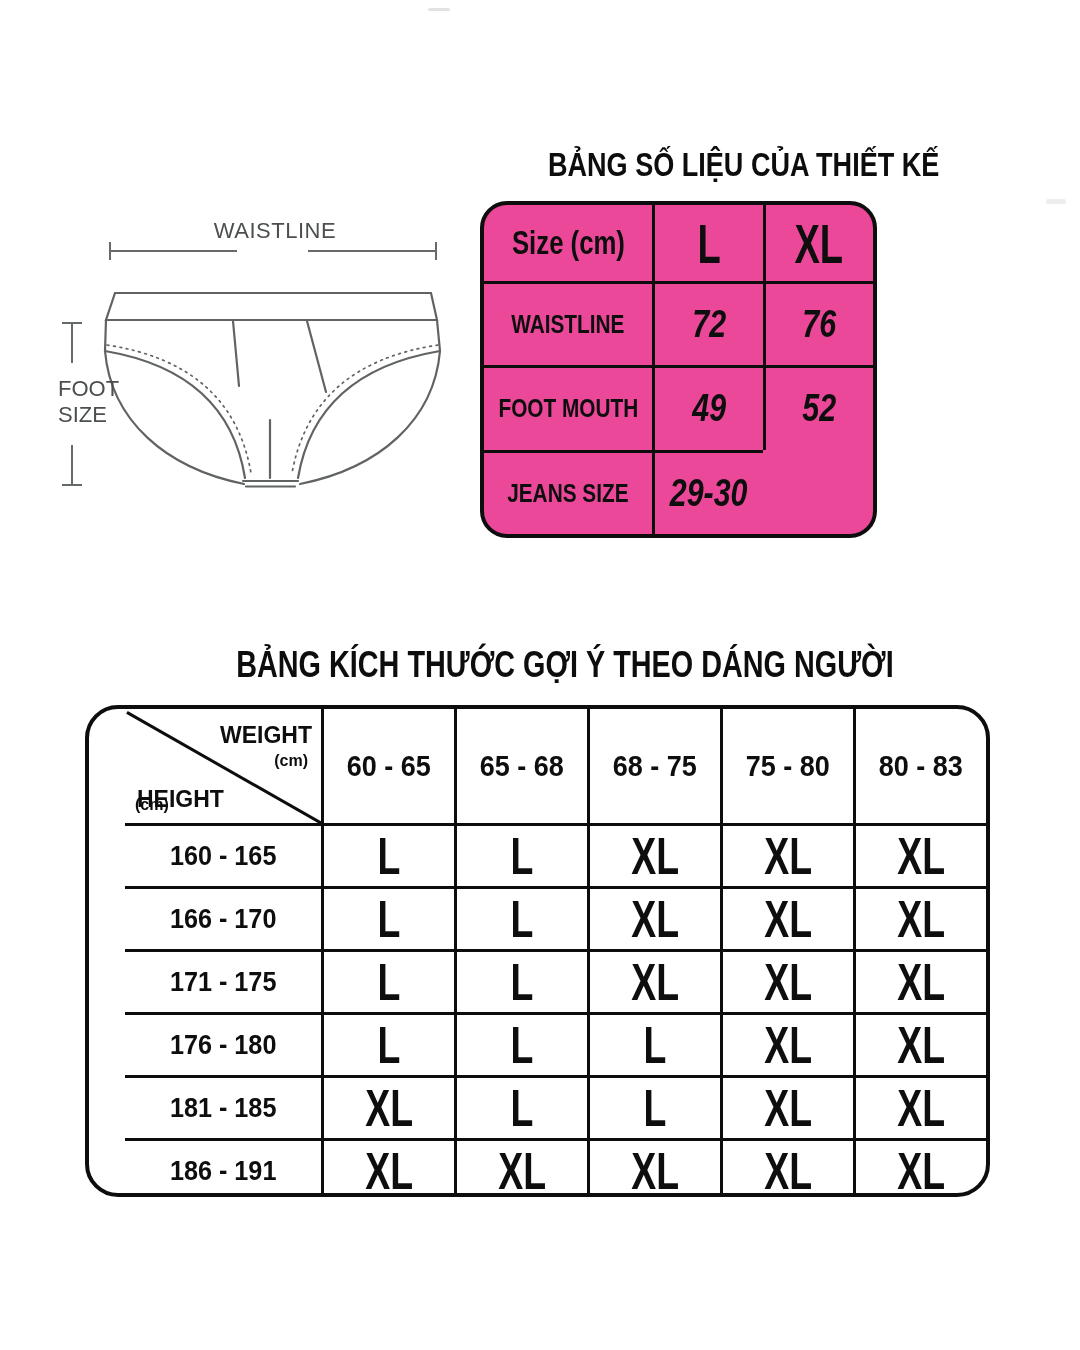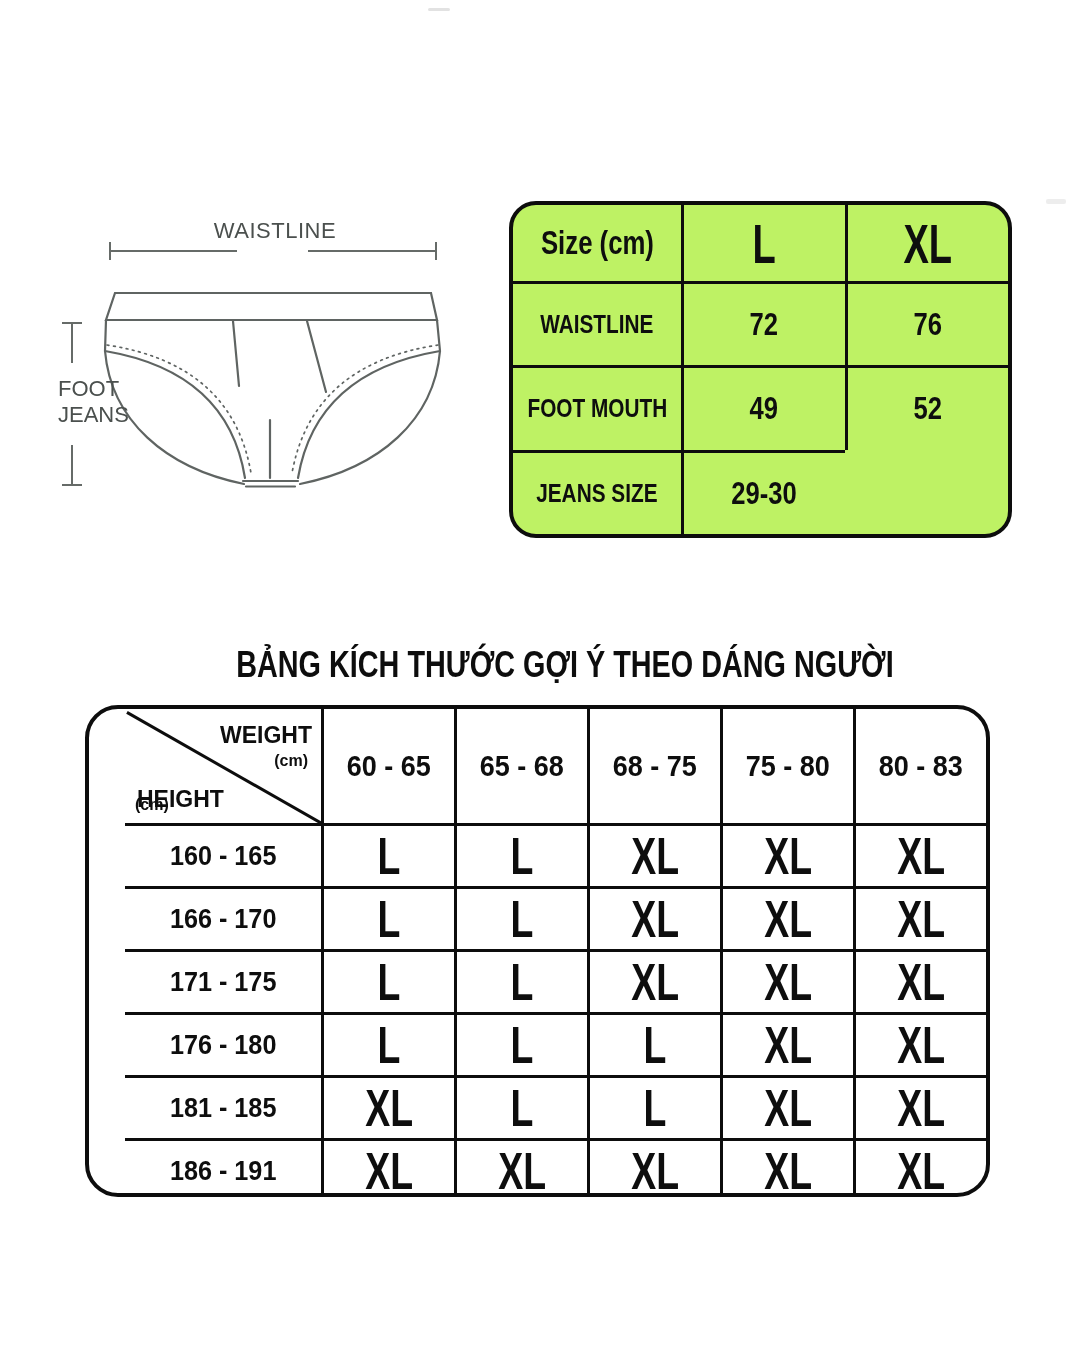--- a/index.html
+++ b/index.html
@@ -18,30 +18,30 @@
 
   
   .ttl{font-weight:bold;text-align:center;letter-spacing:0;color:#0d0d0d;}
   .ttl-design{left:505px;top:146px;width:465px;font-size:33px;}
   .ttl-chart{left:90px;top:644px;width:950px;font-size:36px;}
 
   
   .smudge{background:#d6d6d6;border-radius:2px;opacity:.7;}
 
   
-  .dtable{left:509px;top:201px;width:503px;height:337px;border:4px solid #0d0d0d;
-          border-radius:27px;box-sizing:border-box;overflow:hidden;background:#bef264;
+  .dtable{left:480px;top:201px;width:397px;height:337px;border:4px solid #0d0d0d;
+          border-radius:27px;box-sizing:border-box;overflow:hidden;background:#ec4899;
           display:grid;grid-template-columns:168px 1fr 1fr;grid-template-rows:76px 1fr 1fr 1fr;}
   .dtable .c{display:flex;align-items:center;justify-content:center;
              border-left:3.5px solid #0d0d0d;border-top:3.5px solid #0d0d0d;}
   .dtable .nl{border-left:none;} .dtable .nt{border-top:none;}
   .d-h{font-size:33px;font-weight:bold;}
   .d-big{font-size:56px;font-weight:bold;}
   .d-lab{font-size:26px;font-weight:bold;}
-  .d-val{font-size:32px;font-weight:bold;}
+  .d-val{font-size:38px;font-weight:bold;font-style:italic;}
 
   
   .stable{left:85px;top:705px;width:905px;height:492px;border:4px solid #0d0d0d;
           border-radius:33px;box-sizing:border-box;overflow:hidden;background:#fff;
           display:grid;grid-template-columns:196px repeat(5,1fr);grid-template-rows:114px repeat(6,1fr);padding-left:36px;}
   .stable .c{display:flex;align-items:center;justify-content:center;
              border-left:3.5px solid #0d0d0d;border-top:3.5px solid #0d0d0d;}
   .stable .nl{border-left:none;} .stable .nt{border-top:none;}
   .s-wh{font-size:30px;font-weight:bold;}
   .s-rl{font-size:28px;font-weight:bold;}
@@ -105,23 +105,26 @@
     </g>
     <g stroke="#5f6462" fill="none" stroke-width="1.7" stroke-dasharray="1.8 4.6" stroke-linecap="round">
 
       <path d="M 59,133 Q 184,152 203,261"></path>
       <path d="M 390,133 Q 264,152 244,261"></path>
     </g>
   </svg>
   <div class="abs diag-lbl lbl-waistline">WAISTLINE</div>
   <div class="abs diag-lbl lbl-footmouth">
     <div>FOOT</div>
-    <div>JEANS</div>
-  </div>
-
+    <div>SIZE</div>
+  </div>
+
+  <div class="abs ttl ttl-design">
+    <span class="cx cx82">BẢNG SỐ LIỆU CỦA THIẾT KẾ</span>
+  </div>
 
   <div class="abs dtable">
     <div class="c nl nt d-h">
         <span class="cx cx78">Size (cm)</span>
       </div>
     <div class="c nt d-big">
         <span class="cx cx68">L</span>
       </div>
     <div class="c nt d-big">
         <span class="cx cx68">XL</span>

